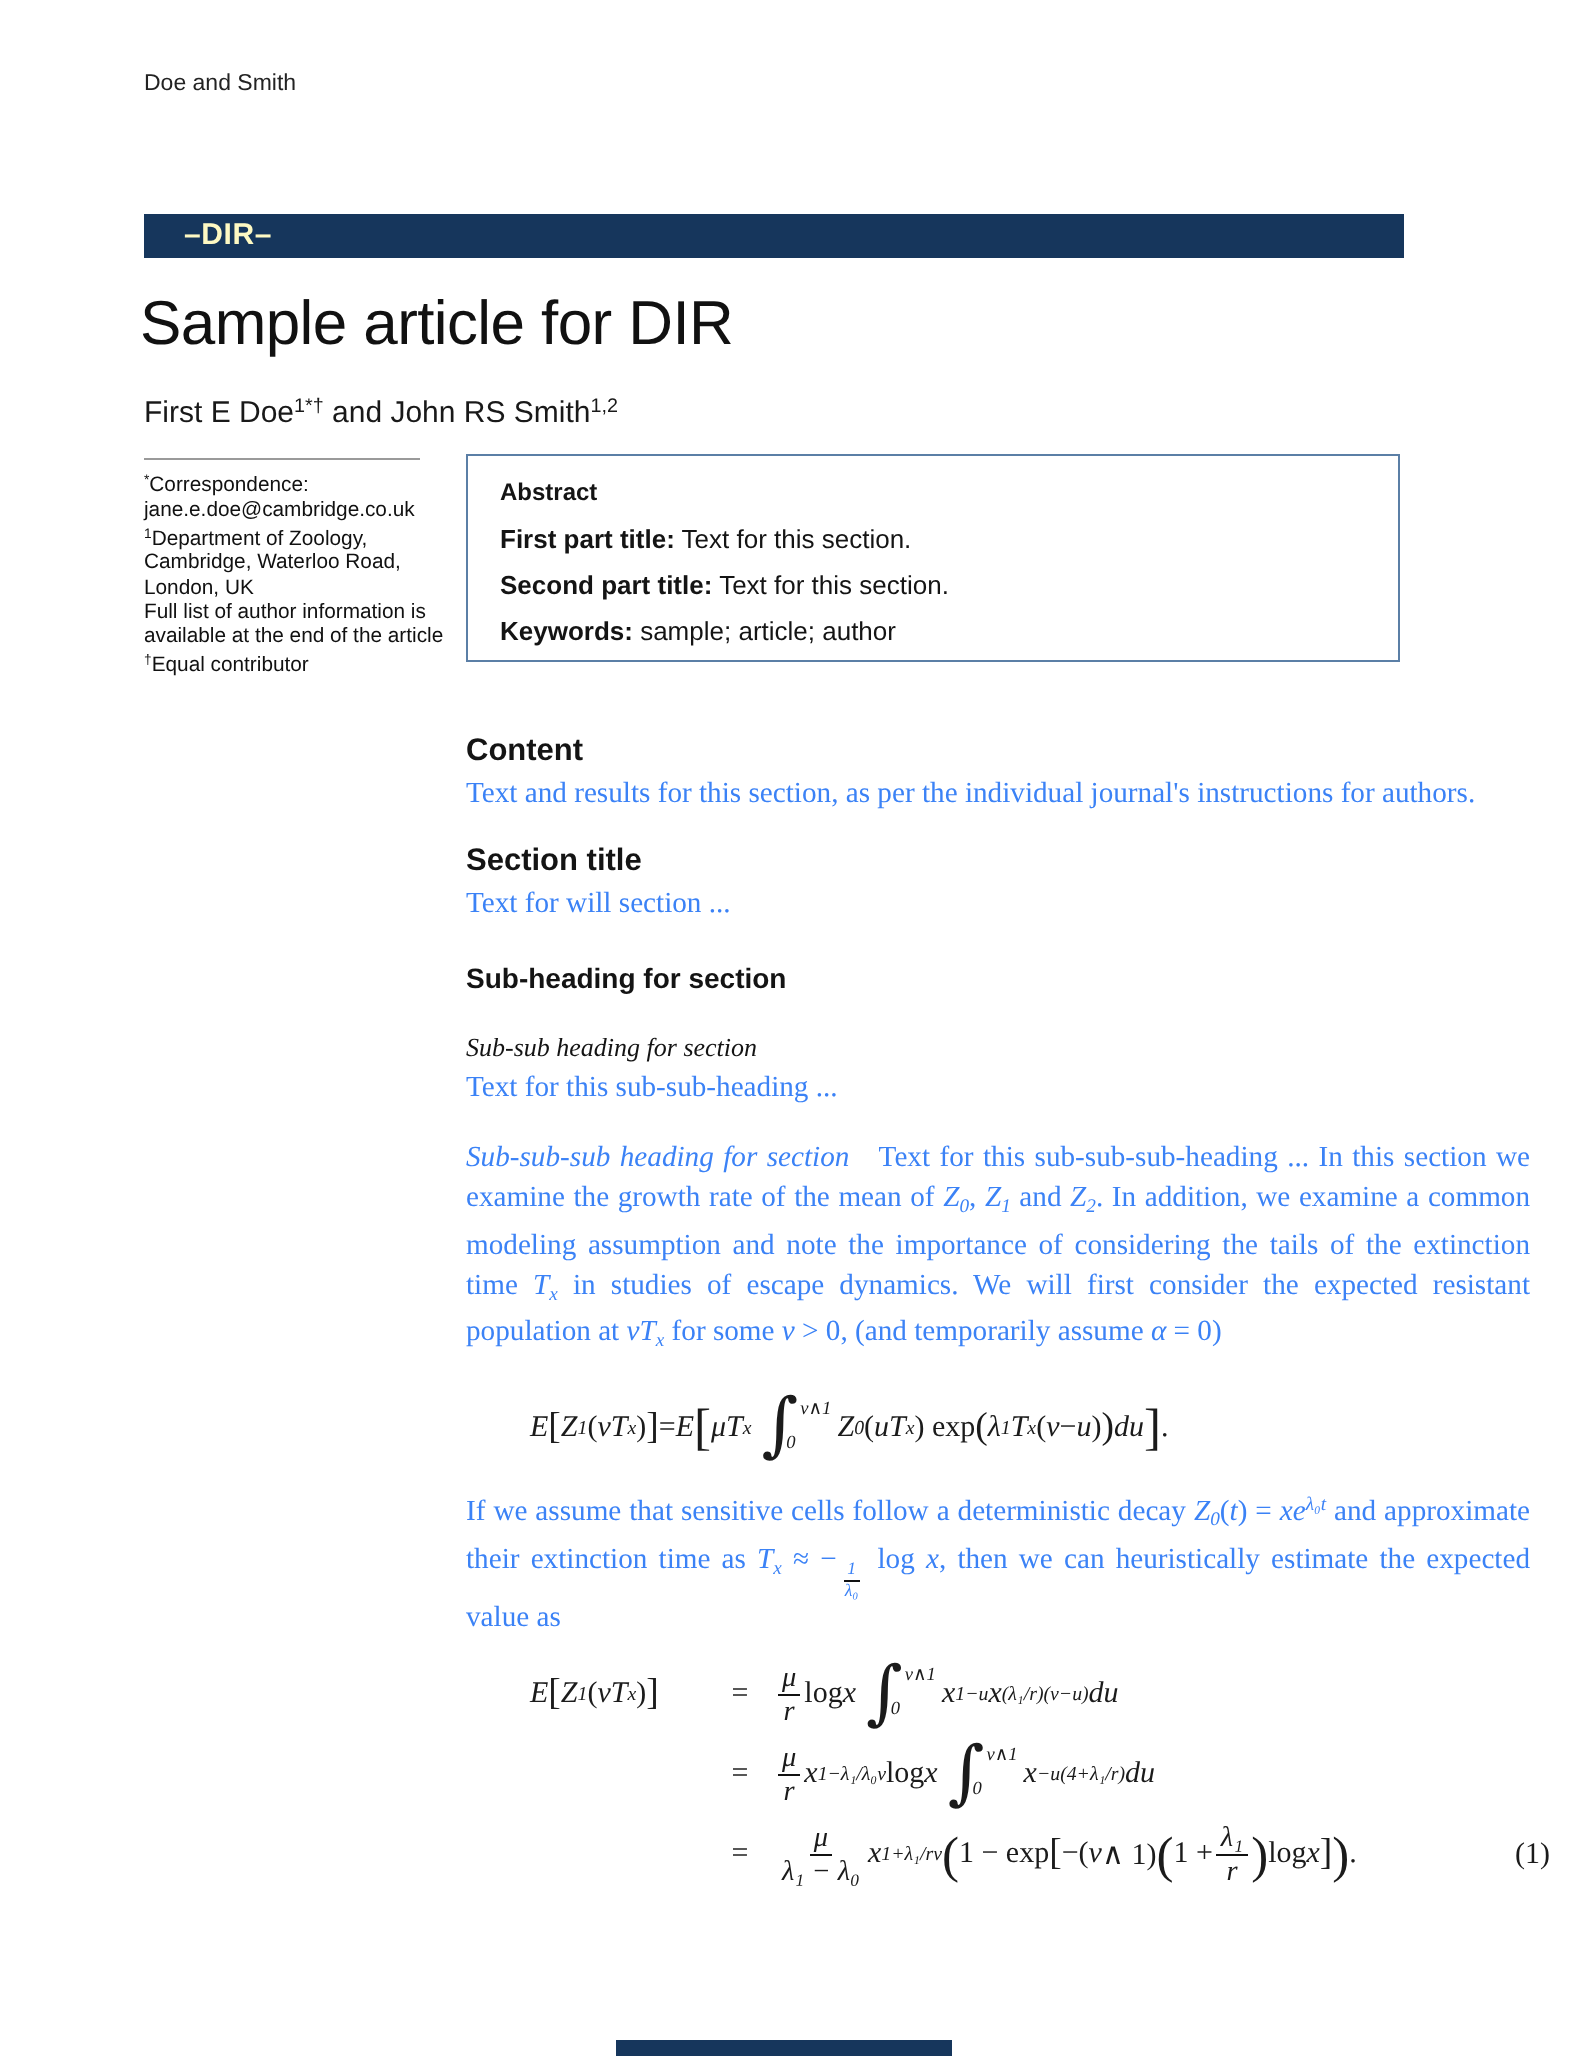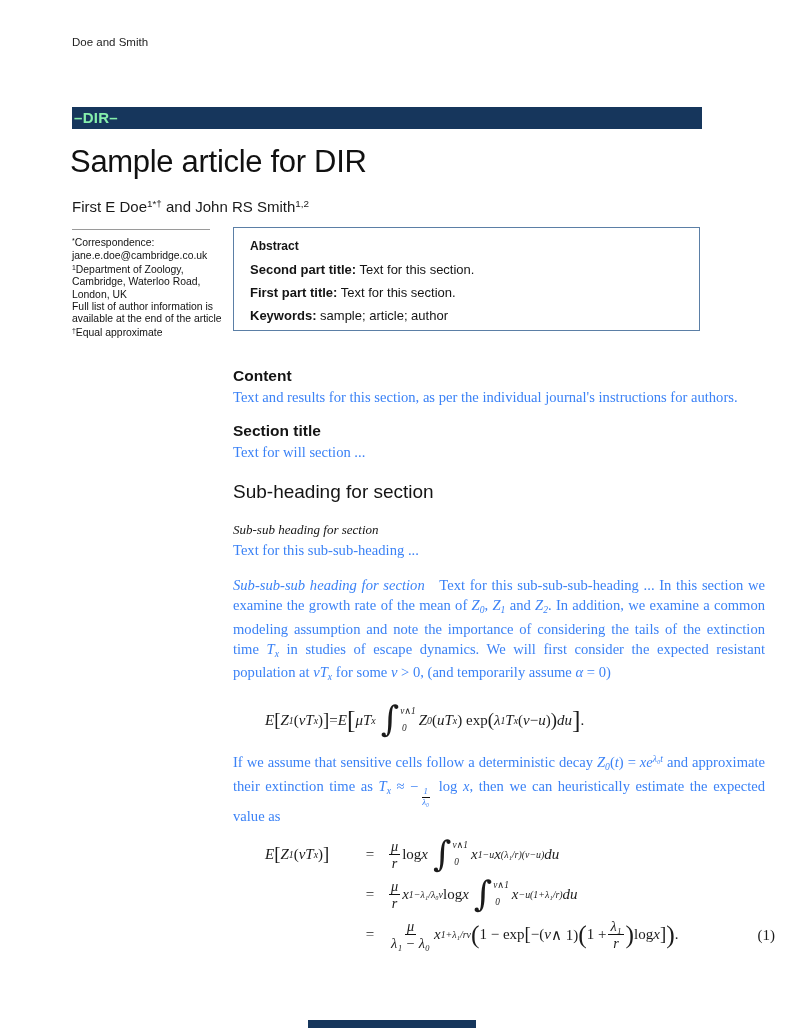--- a/index.html
+++ b/index.html
@@ -5,21 +5,21 @@
   html,body{margin:0;padding:0;background:#ffffff;}
   #page{
     position:relative;width:794px;height:1028px;margin:0 auto;background:#ffffff;
     font-family:"Liberation Sans","DejaVu Sans",sans-serif;color:#141414;overflow:hidden;border-radius:10px;
   }
   .serif{font-family:"Liberation Serif","DejaVu Serif","DejaVu Sans",serif;}
 
   
   .running-head{position:absolute;left:72px;top:36px;font-size:11.5px;color:#232323;}
   .banner{position:absolute;left:72px;top:107px;width:630px;height:22px;background:#16365c;
-    color:#86efac;font-weight:bold;font-size:15px;line-height:22px;padding-left:2px;
+    color:#fef9c3;font-weight:bold;font-size:15px;line-height:22px;padding-left:20px;
     box-sizing:border-box;letter-spacing:0.3px;}
   .title{position:absolute;left:70px;top:144px;font-size:31px;font-weight:400;color:#111;letter-spacing:-0.3px;}
   .authors{position:absolute;left:72px;top:198px;font-size:15px;color:#191919;}
 
   
   .side-rule{position:absolute;left:72px;top:229px;width:138px;height:1px;background:#9a9a9a;}
   .sidebar{position:absolute;left:72px;top:235px;width:152px;font-size:10.4px;line-height:12.2px;color:#111;}
   .sidebar .sline{white-space:nowrap;}
 
   
@@ -27,21 +27,21 @@
     border:1px solid #5b7fa6;padding:11px 16px 0 16px;}
   .abstract-heading{font-size:12px;font-weight:bold;margin-bottom:9px;}
   .abstract-item{font-size:13px;margin-bottom:8px;}
   .abstract-item b{font-weight:bold;}
 
   
   .main{position:absolute;left:233px;top:360px;width:532px;}
   .h-big{font-size:15.5px;font-weight:bold;margin:0;}
   .h-content{margin-top:7px;}
   .h-section{margin-top:14px;}
-  .h-sub{font-size:19px;font-weight:400;margin:18px 0 0 0;}
+  .h-sub{font-size:14px;font-weight:700;margin:18px 0 0 0;}
   .h-subsub{font-size:13px;font-style:italic;font-weight:400;margin:19px 0 0 0;}
   .body-para{font-size:14.6px;line-height:19.8px;text-align:justify;color:#3b82f6;margin:3px 0 0 0;}
   .para-gap{margin-top:16px;}
 
   
   .tk-i{font-style:italic;}
   .tk-r{}
   .tk-b{font-size:0.66em;vertical-align:-0.3em;font-style:italic;}
   .tk-p{font-size:0.66em;vertical-align:0.5em;}
   .serif-math .tk-p{font-style:italic;text-align:center;}
@@ -50,21 +50,21 @@
   .tk-f{display:inline-flex;flex-direction:column;align-items:center;vertical-align:middle;
     font-style:italic;line-height:1.15;margin:0 2px;text-align:center;}
   .tk-fn{border-bottom:1px solid #111;padding:0 2px;}
   .tk-fd{padding:0 2px;}
   .body-para .tk-f{font-size:0.60em;vertical-align:-0.45em;line-height:1.05;}
   .eq .tk-f{font-size:0.95em;}
   .tk-int{display:inline-flex;align-items:center;margin:0 3px 0 5px;vertical-align:middle;}
   .tk-ig{font-size:2.35em;line-height:0.85;font-family:"DejaVu Serif","Liberation Serif",serif;
     transform:translateY(-1px);font-weight:300;}
   .tk-il{display:inline-flex;flex-direction:column;justify-content:space-between;height:2.9em;
-    font-size:0.62em;font-style:italic;margin-left:1px;align-items:center;}
+    font-size:0.62em;font-style:italic;margin-left:1px;}
   .tk-iu{margin-top:-2px;}
   .tk-ib{margin-left:-7px;margin-bottom:1px;}
 
   
   .eq{font-size:15px;color:#1b1b1b;}
   .eq-display{display:flex;align-items:center;margin:10px 0 6px 32px;min-height:46px;}
   .eq-block{margin:8px 0 0 32px;}
   .eq-row{display:flex;align-items:center;min-height:40px;position:relative;}
   .eq-lhs{display:inline-flex;align-items:center;width:88px;}
   .eq-rel{width:34px;text-align:center;}
@@ -92,30 +92,30 @@
   <div class="side-rule"></div>
 
   <div class="sidebar">
     <div class="sline"><span class="tk-p">*</span><span class="tk-r">Correspondence:</span></div>
     <div class="sline"><span class="tk-r">jane.e.doe@cambridge.co.uk</span></div>
     <div class="sline"><span class="tk-p">1</span><span class="tk-r">Department of Zoology,</span></div>
     <div class="sline"><span class="tk-r">Cambridge, Waterloo Road,</span></div>
     <div class="sline"><span class="tk-r">London, UK</span></div>
     <div class="sline"><span class="tk-r">Full list of author information is</span></div>
     <div class="sline"><span class="tk-r">available at the end of the article</span></div>
-    <div class="sline"><span class="tk-p">†</span><span class="tk-r">Equal approximate</span></div>
+    <div class="sline"><span class="tk-p">†</span><span class="tk-r">Equal contributor</span></div>
   </div>
 
   <div class="abstract">
     <div class="abstract-heading">Abstract</div>
     <div class="abstract-item">
+      <b>First part title:</b><span> Text for this section.</span>
+    </div>
+    <div class="abstract-item">
       <b>Second part title:</b><span> Text for this section.</span>
-    </div>
-    <div class="abstract-item">
-      <b>First part title:</b><span> Text for this section.</span>
     </div>
     <div class="abstract-item">
       <b>Keywords:</b><span> sample; article; author</span>
     </div>
   </div>
 
   <div class="main">
 
     <div class="h-big h-content">Content</div>
     <p class="body-para serif">Text and results for this section, as per the individual journal's instructions for authors.</p>
@@ -227,21 +227,21 @@
             <span class="tk-r"> log </span>
             <span class="tk-i">x</span>
             <span class="tk-int">
               <span class="tk-ig">∫</span>
               <span class="tk-il">
                 <span class="tk-iu">v∧1</span>
                 <span class="tk-ib">0</span>
               </span>
             </span>
             <span class="tk-i">x</span>
-            <span class="tk-p">−u(1+λ₁/r)</span>
+            <span class="tk-p">−u(4+λ₁/r)</span>
             <span class="tk-i"> du</span>
           </span>
       </div>
       <div class="eq-row">
         <span class="eq-lhs"></span>
         <span class="eq-rel">=</span>
         <span class="eq-rhs">
             <span class="tk-f">
               <span class="tk-fn">μ</span>
               <span class="tk-fd">λ₁ − λ₀</span>

